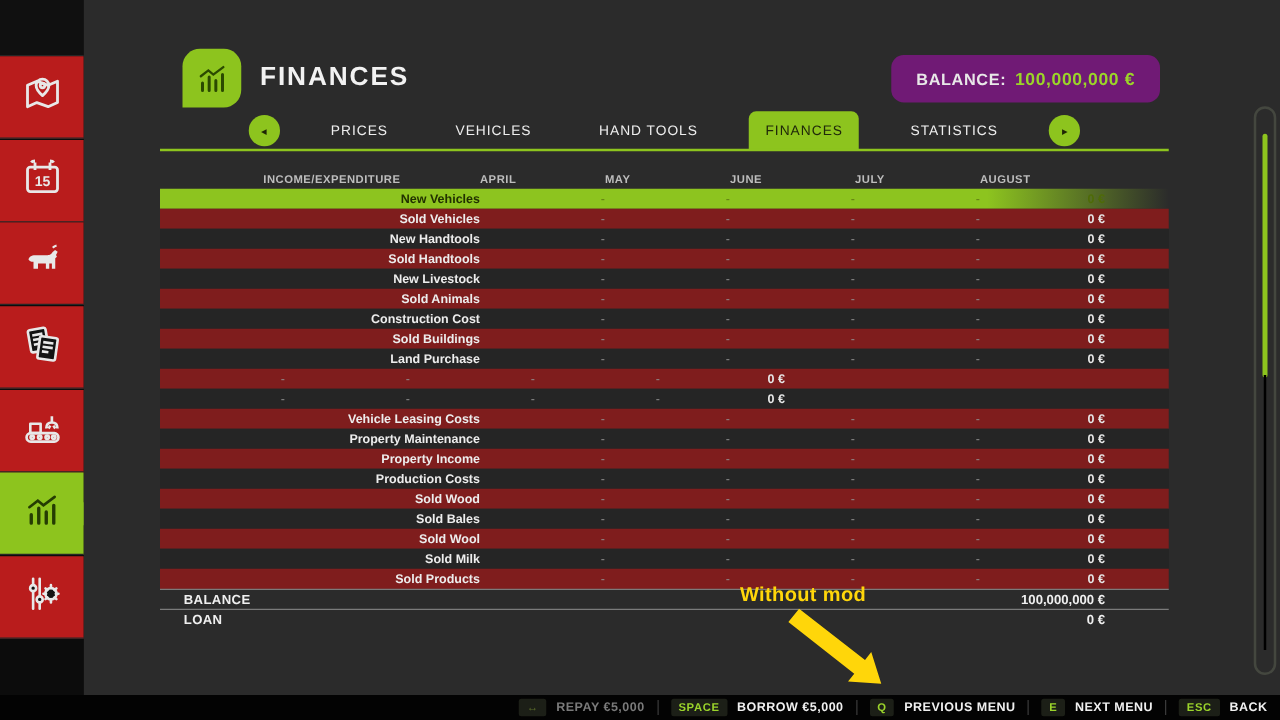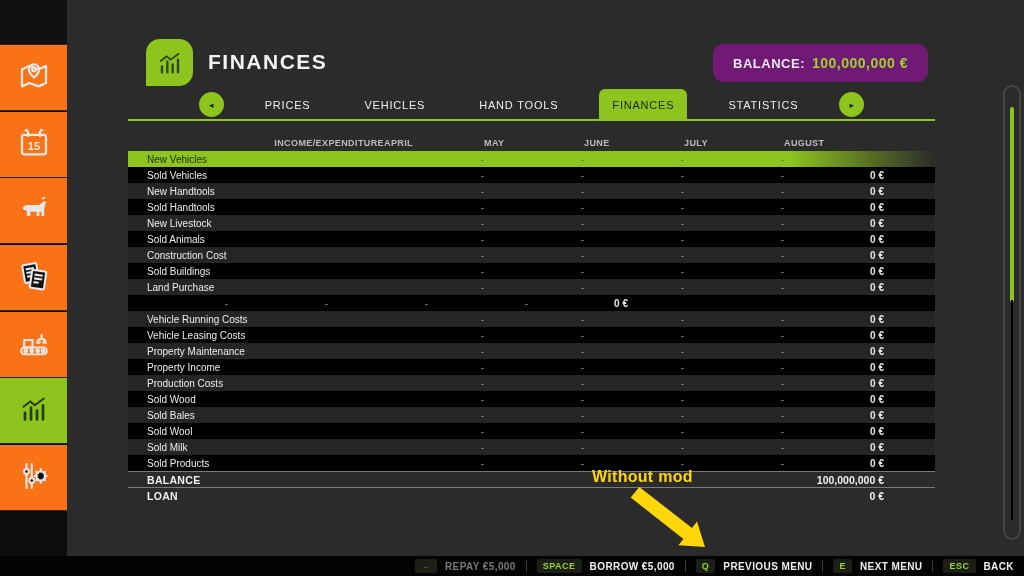--- a/index.html
+++ b/index.html
@@ -1,21 +1,21 @@
 <!DOCTYPE html>
 <html><head>
 <meta charset="utf-8">
 <style>
   * { margin:0; padding:0; box-sizing:border-box; }
   html,body { width:1024px; height:576px; overflow:hidden; background:#000; font-family:"Liberation Sans", sans-serif; }
   .stage { position:relative; width:1024px; height:576px; background:#000; }
 
   
   .sidebar { position:absolute; left:0; top:0; width:67px; height:556px; background:#0c0c0c; }
-  .side-cell { position:absolute; left:0; width:67px; height:66px; background:#f97316; border-bottom:1px solid #262626; display:flex; align-items:center; justify-content:center; }
+  .side-cell { position:absolute; left:0; width:67px; height:66px; background:#b91c1c; border-bottom:1px solid #262626; display:flex; align-items:center; justify-content:center; }
   .side-cell svg { width:36px; height:36px; }
   .side-cell.active { background:#8dc41e; }
   .side-cell.active .notch { position:absolute; right:-9px; top:50%; margin-top:-10px; width:0; height:0; border-top:10px solid transparent; border-bottom:10px solid transparent; border-left:10px solid #8dc41e; }
   .side-cell.active .notch-dot { position:absolute; right:-7px; top:50%; margin-top:-2px; width:4px; height:4px; border-radius:50%; background:#1a1a1a; }
   .side-spacer-top { position:absolute; left:0; top:0; width:67px; height:45px; background:#101010; border-bottom:1px solid #262626; }
 
   
   .main { position:absolute; left:67px; top:0; width:957px; height:556px; background:#2b2b2b; }
 
   .app-icon { position:absolute; left:79px; top:39px; width:47px; height:47px; background:#8dc41e; border-radius:14px 14px 14px 0; display:flex; align-items:center; justify-content:center; }
@@ -31,26 +31,26 @@
   .tab { font-size:11px; font-weight:400; letter-spacing:.8px; color:#eee; padding:8px 13px; cursor:pointer; }
   .tab.active { background:#8dc41e; color:#20290a; border-radius:6px 6px 0 0; height:31px; display:flex; align-items:center; }
   .tab-arrow { width:25px; height:25px; border-radius:50%; background:#8dc41e; display:flex; align-items:center; justify-content:center; color:#1e2505; font-size:9px; }
   .tab-underline { position:absolute; left:0; right:0; top:29px; height:2px; background:#8dc41e; }
 
   
   .table { position:absolute; left:61px; top:134px; width:807px; }
   .hdr-row, .t-row, .s-row { display:flex; align-items:center; padding-right:51px; }
   .hdr-row { height:17px; }
   .hdr-cell { width:100px; text-align:left; font-size:9px; font-weight:700; letter-spacing:.4px; color:#bdbdbd; }
-  .hdr-cell.label { flex:1; text-align:right; padding-left:19px; }
+  .hdr-cell.label { flex:1; text-align:center; padding-left:19px; }
   .t-row { height:16px; }
   .t-row.odd  { background:#252525; }
-  .t-row.even { background:#000000; }
+  .t-row.even { background:#7f1d1d; }
   .t-cell { width:100px; text-align:right; font-size:10px; color:#8e8e8e; }
-  .t-cell.label { flex:1; text-align:left; padding-left:19px; font-weight:400; color:#ededed; font-size:10px; }
+  .t-cell.label { flex:1; text-align:right; padding-left:19px; font-weight:700; color:#ededed; font-size:10px; }
   .t-cell.money { color:#e8e8e8; font-weight:700; }
   .t-row.selected { background:linear-gradient(90deg,#8dc41f 0%,#8dc41f 82%,rgba(141,196,31,0) 100%); }
   .t-row.selected .t-cell { color:#5e7a12; }
   .t-row.selected .t-cell.label { color:#223100; }
   .t-row.selected .t-cell.money { color:#4e6b07; }
   .s-row { height:16px; border-top:1px solid rgba(255,255,255,.38); }
   .s-label { flex:1; padding-left:19px; font-size:10.5px; font-weight:700; color:#efefef; letter-spacing:.3px; }
   .s-value { font-size:10.5px; font-weight:700; color:#efefef; }
 
   
@@ -273,21 +273,20 @@
             <div class="t-cell money">0 €</div>
           </div>
           <div class="t-row even">
             <div class="t-cell">-</div>
             <div class="t-cell">-</div>
             <div class="t-cell">-</div>
             <div class="t-cell">-</div>
             <div class="t-cell money">0 €</div>
           </div>
           <div class="t-row odd">
-            <div class="t-cell label">Vehicle Running Costs</div>
             <div class="t-cell">-</div>
             <div class="t-cell">-</div>
             <div class="t-cell">-</div>
             <div class="t-cell">-</div>
             <div class="t-cell money">0 €</div>
           </div>
           <div class="t-row even">
             <div class="t-cell label">Vehicle Leasing Costs</div>
             <div class="t-cell">-</div>
             <div class="t-cell">-</div>

